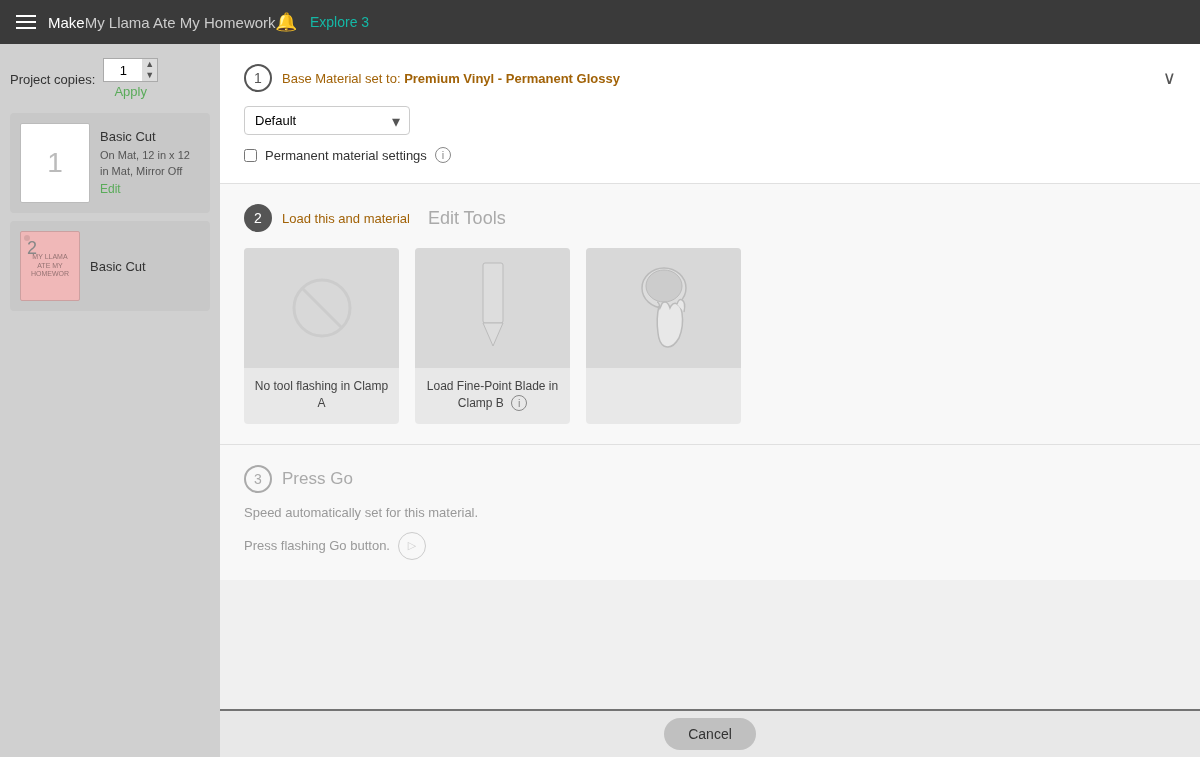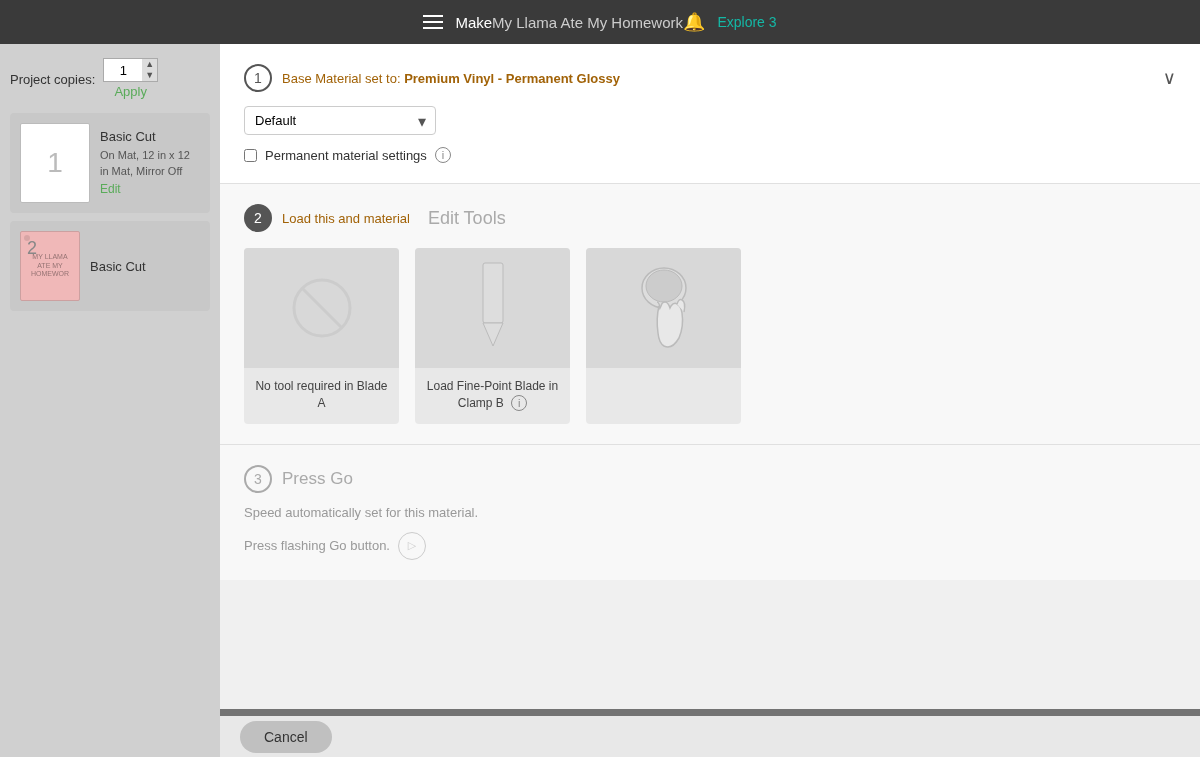--- a/index.html
+++ b/index.html
@@ -4,21 +4,21 @@
   <style>
     * { box-sizing: border-box; margin: 0; padding: 0; }
     body { font-family: -apple-system, BlinkMacSystemFont, 'Segoe UI', sans-serif; background: #e8e8e8; height: 757px; overflow: hidden; }
 
     
     .top-nav {
       background: #3a3a3a;
       height: 44px;
       display: flex;
       align-items: center;
-      justify-content: center;
+      justify-content: flex-start;
       padding: 0 16px;
       color: white;
     }
     .nav-left { display: flex; align-items: center; gap: 12px; }
     .nav-center { font-size: 15px; color: #ccc; }
     .nav-right { display: flex; align-items: center; gap: 12px; }
     .hamburger-icon { display: flex; flex-direction: column; gap: 4px; cursor: pointer; }
     .hamburger-icon span { width: 20px; height: 2px; background: white; display: block; }
     .nav-make { color: white; font-size: 15px; font-weight: 500; }
     .bell-icon { font-size: 18px; color: #ccc; cursor: pointer; }
@@ -160,21 +160,21 @@
       font-size: 13px;
       color: #a16207;
     }
     .section-title strong { font-weight: 700; }
     .chevron-down { font-size: 18px; color: #555; cursor: pointer; }
 
     .pressure-row { margin-top: 14px; }
     .pressure-label { font-size: 13px; color: #333; margin-bottom: 6px; }
     .pressure-select-wrap {
       position: relative;
-      width: 192px;
+      width: 166px;
     }
     .pressure-select-wrap select {
       width: 100%;
       padding: 6px 10px;
       border: 1px solid #ccc;
       border-radius: 4px;
       font-size: 13px;
       background: white;
       appearance: none;
       cursor: pointer;
@@ -296,23 +296,23 @@
     
     .bottom-bar {
       position: fixed;
       bottom: 0;
       left: 220px;
       right: 0;
       height: 48px;
       background: #e8e8e8;
       display: flex;
       align-items: center;
-      justify-content: flex-start;
+      justify-content: center;
       padding: 0 20px;
-      border-top: 7px solid #737373;
+      border-top: 2px solid #737373;
     }
     .cancel-btn {
       background: #c0c0c0;
       color: #333;
       border: none;
       border-radius: 20px;
       padding: 8px 24px;
       font-size: 14px;
       cursor: pointer;
     }
@@ -448,21 +448,21 @@
 
       <div class="tools-grid">
 
         <div class="tool-card">
           <div class="tool-image">
             <svg class="no-tool-icon" viewBox="0 0 70 70" fill="none" xmlns="http://www.w3.org/2000/svg">
               <circle cx="35" cy="35" r="28" stroke="#ccc" stroke-width="3" fill="none"></circle>
               <line x1="15" y1="15" x2="55" y2="55" stroke="#ccc" stroke-width="3"></line>
             </svg>
           </div>
-          <span class="tool-label">No tool required in Blade A</span>
+          <span class="tool-label">No tool flashing in Clamp A</span>
         </div>
 
         <div class="tool-card">
           <div class="tool-image">
             <svg width="40" height="100" viewBox="0 0 40 100" fill="none" xmlns="http://www.w3.org/2000/svg">
               <rect x="10" y="5" width="20" height="60" rx="2" fill="#ddd" stroke="#bbb" stroke-width="1"></rect>
               <polygon points="10,65 30,65 20,88" fill="#ddd" stroke="#bbb" stroke-width="1"></polygon>
             </svg>
           </div>
           <span class="tool-label">

